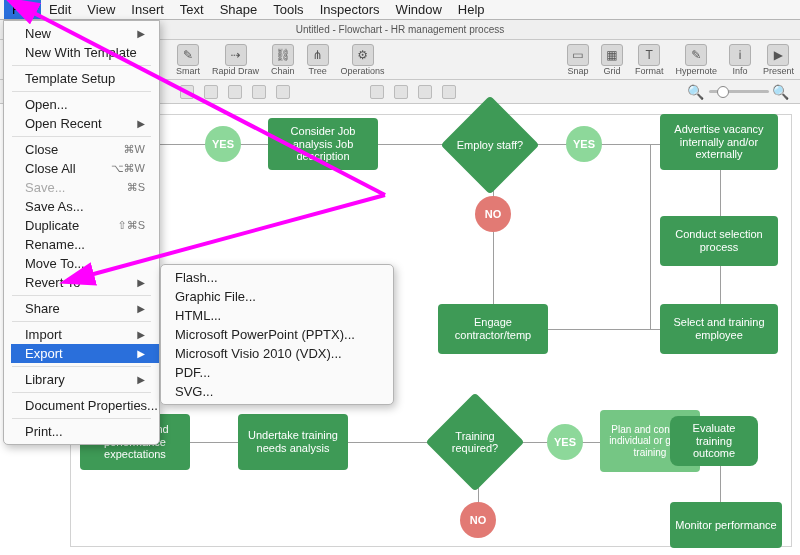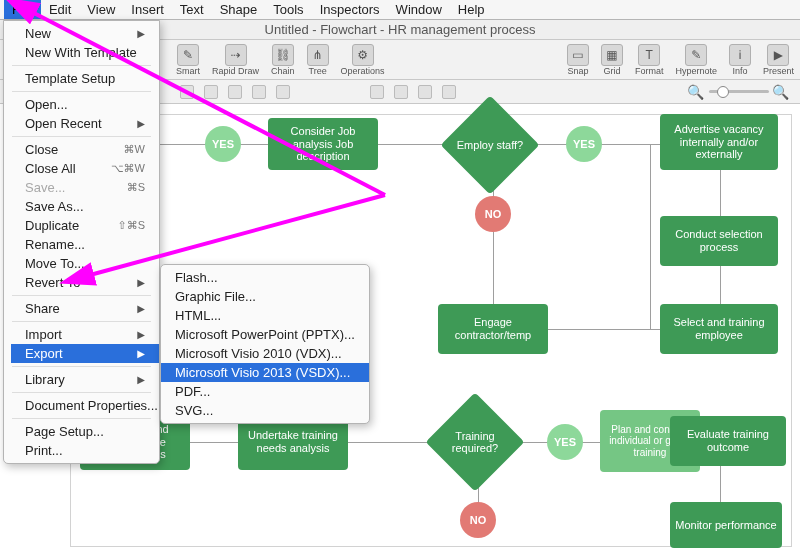--- a/index.html
+++ b/index.html
@@ -2,21 +2,21 @@
 <html><head>
 <meta charset="utf-8">
 <style>
   * { box-sizing: border-box; font-family: -apple-system, "Helvetica Neue", Arial, sans-serif; }
   body { margin:0; width:800px; height:555px; overflow:hidden; background:#eceff1; font-size:12px; color:#222; position:relative; }
   
   .menubar { height:20px; background:#f6f6f6; border-bottom:1px solid #b5b5b5; display:flex; align-items:center; padding:0 4px; }
   .menubar span { padding:2px 8px; font-size:13px; }
   .menubar span.active { background:#2a6fdb; color:#000000; }
   
-  .titlebar { height:20px; background:#efefef; border-bottom:1px solid #c8c8c8; text-align:center; line-height:20px; font-size:13px; color:#555;}
+  .titlebar { height:20px; background:#efefef; border-bottom:1px solid #c8c8c8; text-align:center; line-height:20px; font-size:10px; color:#555;}
   
   .toolbar { height:40px; background:#f2f2f2; border-bottom:1px solid #c8c8c8; display:flex; align-items:center; }
   .tb-group { display:flex; flex-direction:column; align-items:center; margin:0 6px; font-size:9px; color:#555;}
   .tb-group .ico { width:22px; height:22px; background:#d8d8d8; border:1px solid #b0b0b0; border-radius:3px; display:flex; align-items:center; justify-content:center; font-size:12px; color:#555; }
   .tb-flex { flex:1; }
   
   .secondbar { height:24px; background:#f2f2f2; border-bottom:1px solid #c8c8c8; display:flex; align-items:center; gap:10px; padding:0 10px; }
   .mini-ico { width:14px; height:14px; background:#e2e2e2; border:1px solid #bbb; border-radius:2px; }
   .zoom-row { display:flex; align-items:center; gap:4px; margin-left:auto; }
   .slider { width:60px; height:3px; background:#bbb; border-radius:2px; position:relative; }
@@ -39,21 +39,21 @@
   
   .dropdown { position:absolute; left:3px; top:20px; width:157px; background:#fafafa; border:1px solid #b4b4b4; border-radius:0 0 5px 5px; box-shadow:2px 3px 8px rgba(0,0,0,0.25); padding:3px 0; z-index:50; }
   .dropdown .mi { padding:2px 14px; font-size:13px; color:#222; display:flex; justify-content:space-between; align-items:center; white-space:nowrap;margin-left:7px; }
   .dropdown .mi.disabled { color:#a8a8a8; }
   .dropdown .mi.selected { background:#2a6fdb; color:#fff; }
   .dropdown hr { border:none; border-top:1px solid #ddd; margin:3px 8px; }
   .mi .sc { font-size:11px; color:#777; margin-left:10px;}
   .arrow-r { font-size:10px; color:#555; margin-left:auto; }
   .mi.selected .arrow-r { color:#fff; }
   
-  .submenu { position:absolute; left:160px; top:264px; width:210px; background:#fafafa; border:1px solid #b4b4b4; border-radius:5px; box-shadow:2px 3px 8px rgba(0,0,0,0.25); padding:3px 0; z-index:51; }
+  .submenu { position:absolute; left:160px; top:264px; width:234px; background:#fafafa; border:1px solid #b4b4b4; border-radius:5px; box-shadow:2px 3px 8px rgba(0,0,0,0.25); padding:3px 0; z-index:51; }
   .submenu .mi { padding:2px 14px; font-size:13px; }
   .submenu .mi.selected { background:#2a6fdb; color:#fff; }
   
   .annot { position:absolute; left:0; top:0; pointer-events:none; z-index:100; }
 </style>
 </head>
 <body>
 
 <div class="menubar" id="menubar">
     <span class="active">File</span>
@@ -202,21 +202,21 @@
   </div>
   <div class="circle yes" style="left:547px; top:320px;">
       <span>YES</span>
     </div>
   <div class="circle no" style="left:460px; top:398px;">
       <span>NO</span>
     </div>
   <div class="box light" style="left:600px; top:306px; width:100px; height:62px; font-size:10px;">
       <span>Plan and conduct individual or group training</span>
     </div>
-  <div class="box" style="left:670px; top:312px; width:116px; height:50px;">
+  <div class="box" style="left:670px; top:312px; width:88px; height:50px;border-radius:8px;">
       <span>Evaluate training outcome</span>
     </div>
   <div class="box" style="left:670px; top:398px; width:112px; height:46px;">
       <span>Monitor performance</span>
     </div>
 </div>
 
 <div class="dropdown" id="file-menu">
     <div class="mi">
       <span>New</span>
@@ -284,35 +284,31 @@
     <hr>
     <div class="mi">
       <span>Library</span>
       <span class="arrow-r">▶</span>
     </div>
     <hr>
     <div class="mi">
       <span>Document Properties...</span>
     </div>
     <hr>
-    <div class="mi">
-      <span>Page Setup...</span>
-    </div>
     <div class="mi">
       <span>Print...</span>
     </div>
   </div>
 
 <div class="submenu" id="export-submenu">
     <div class="mi">Flash...</div>
     <div class="mi">Graphic File...</div>
     <div class="mi">HTML...</div>
     <div class="mi">Microsoft PowerPoint (PPTX)...</div>
     <div class="mi">Microsoft Visio 2010 (VDX)...</div>
-    <div class="mi selected">Microsoft Visio 2013 (VSDX)...</div>
     <div class="mi">PDF...</div>
     <div class="mi">SVG...</div>
   </div>
 
 <svg class="annot" width="800" height="555">
   <defs>
     <marker id="ah" markerWidth="10" markerHeight="10" refX="1" refY="3" orient="auto">
       <path d="M0,0 L0,6 L9,3 z" fill="#ff00ff"></path>
     </marker>
   </defs>

